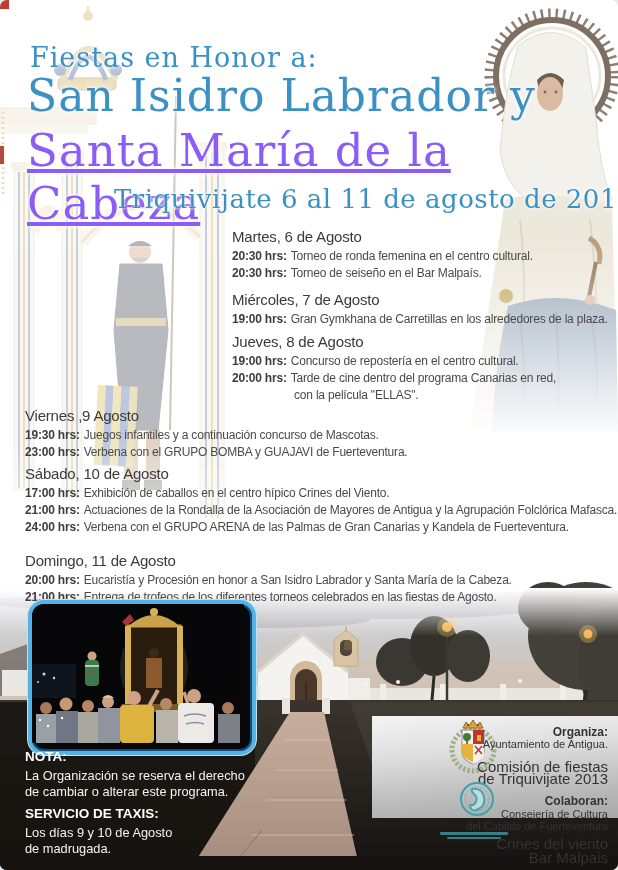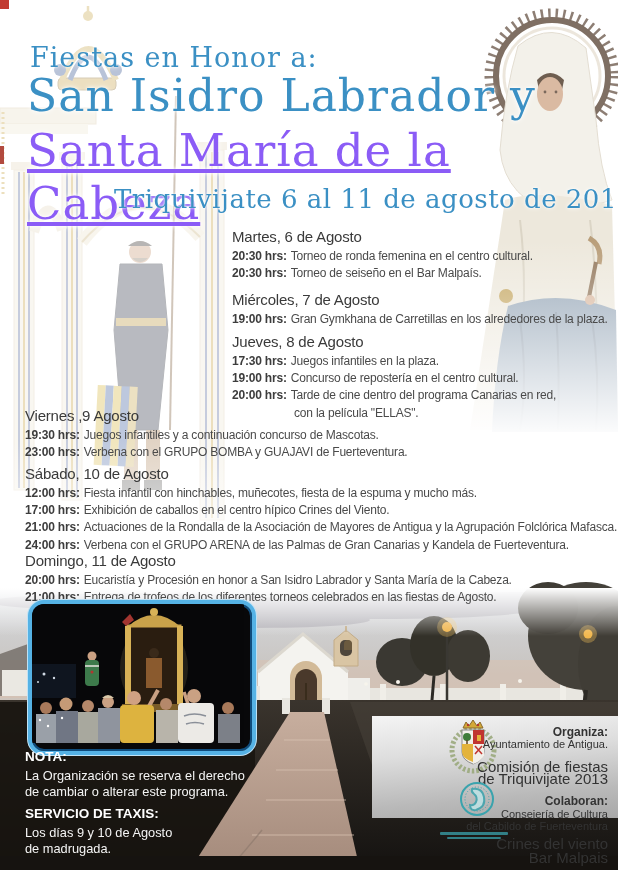--- a/index.html
+++ b/index.html
@@ -1,17 +1,17 @@
 <!DOCTYPE html>
 <html><head>
 <meta charset="utf-8">
 <style>
   html,body{margin:0;padding:0;background:#e8e8e8;}
   .poster{position:relative;width:618px;height:870px;background:#ffffff;overflow:hidden;
-          font-family:"Liberation Sans",sans-serif;}
+          font-family:"Liberation Sans",sans-serif;border-radius:7px;}
   .artwork{position:absolute;left:0;top:0;width:618px;height:870px;z-index:0;}
 
   
   .kicker{position:absolute;left:30px;top:42px;z-index:5;
           font-family:"DejaVu Serif",serif;font-size:27px;color:#3b90c4;letter-spacing:1px;
           text-shadow:0 0 5px #fff,0 0 2px #fff;}
   .title1{position:absolute;left:27px;top:70px;z-index:5;
           font-family:"DejaVu Serif",serif;font-size:44px;color:#3b90c4;letter-spacing:1px;
           text-shadow:0 0 6px #fff,0 0 3px #fff;}
   .title2{position:absolute;left:27px;top:124px;z-index:5;
@@ -263,40 +263,36 @@
 
   <div class="day" style="left:232px;top:291px">
     <h3>Miércoles, 7 de Agosto</h3>
     <div class="ev">
       <span class="t">19:00 hrs:</span><span class="d">Gran Gymkhana de Carretillas en los alrededores de la plaza.</span></div>
   </div>
 
   <div class="day" style="left:232px;top:333px">
     <h3>Jueves, 8 de Agosto</h3>
     <div class="ev">
-      <span class="t">17:30 hrs:</span><span class="d">Juegos infantiles en la plaza.</span></div>
-    <div class="ev">
       <span class="t">19:00 hrs:</span><span class="d">Concurso de repostería en el centro cultural.</span></div>
     <div class="ev">
       <span class="t">20:00 hrs:</span><span class="d">Tarde de cine dentro del programa Canarias en red,</span></div>
     <div class="ev cont">con la película  "ELLAS".</div>
   </div>
 
   <div class="day" style="left:25px;top:407px">
     <h3>Viernes ,9 Agosto</h3>
     <div class="ev">
       <span class="t">19:30 hrs:</span><span class="d">Juegos infantiles  y a continuación  concurso de Mascotas.</span></div>
     <div class="ev">
       <span class="t">23:00 hrs:</span><span class="d">Verbena con el GRUPO BOMBA y GUAJAVI de Fuerteventura.</span></div>
   </div>
 
   <div class="day" style="left:25px;top:465px">
     <h3>Sábado, 10 de Agosto</h3>
-    <div class="ev">
-      <span class="t">12:00 hrs:</span><span class="d">Fiesta infantil con hinchables, muñecotes, fiesta de la espuma y mucho más.</span></div>
     <div class="ev">
       <span class="t">17:00 hrs:</span><span class="d">Exhibición de caballos en el centro hípico Crines del Viento.</span></div>
     <div class="ev">
       <span class="t">21:00 hrs:</span><span class="d">Actuaciones de la Rondalla de la Asociación de Mayores de Antigua y la Agrupación Folclórica Mafasca.</span></div>
     <div class="ev">
       <span class="t">24:00 hrs:</span><span class="d">Verbena con el GRUPO ARENA  de las Palmas de Gran Canarias y Kandela de Fuerteventura.</span></div>
   </div>
 
   <div class="day" style="left:25px;top:552px">
     <h3>Domingo, 11 de Agosto</h3>

